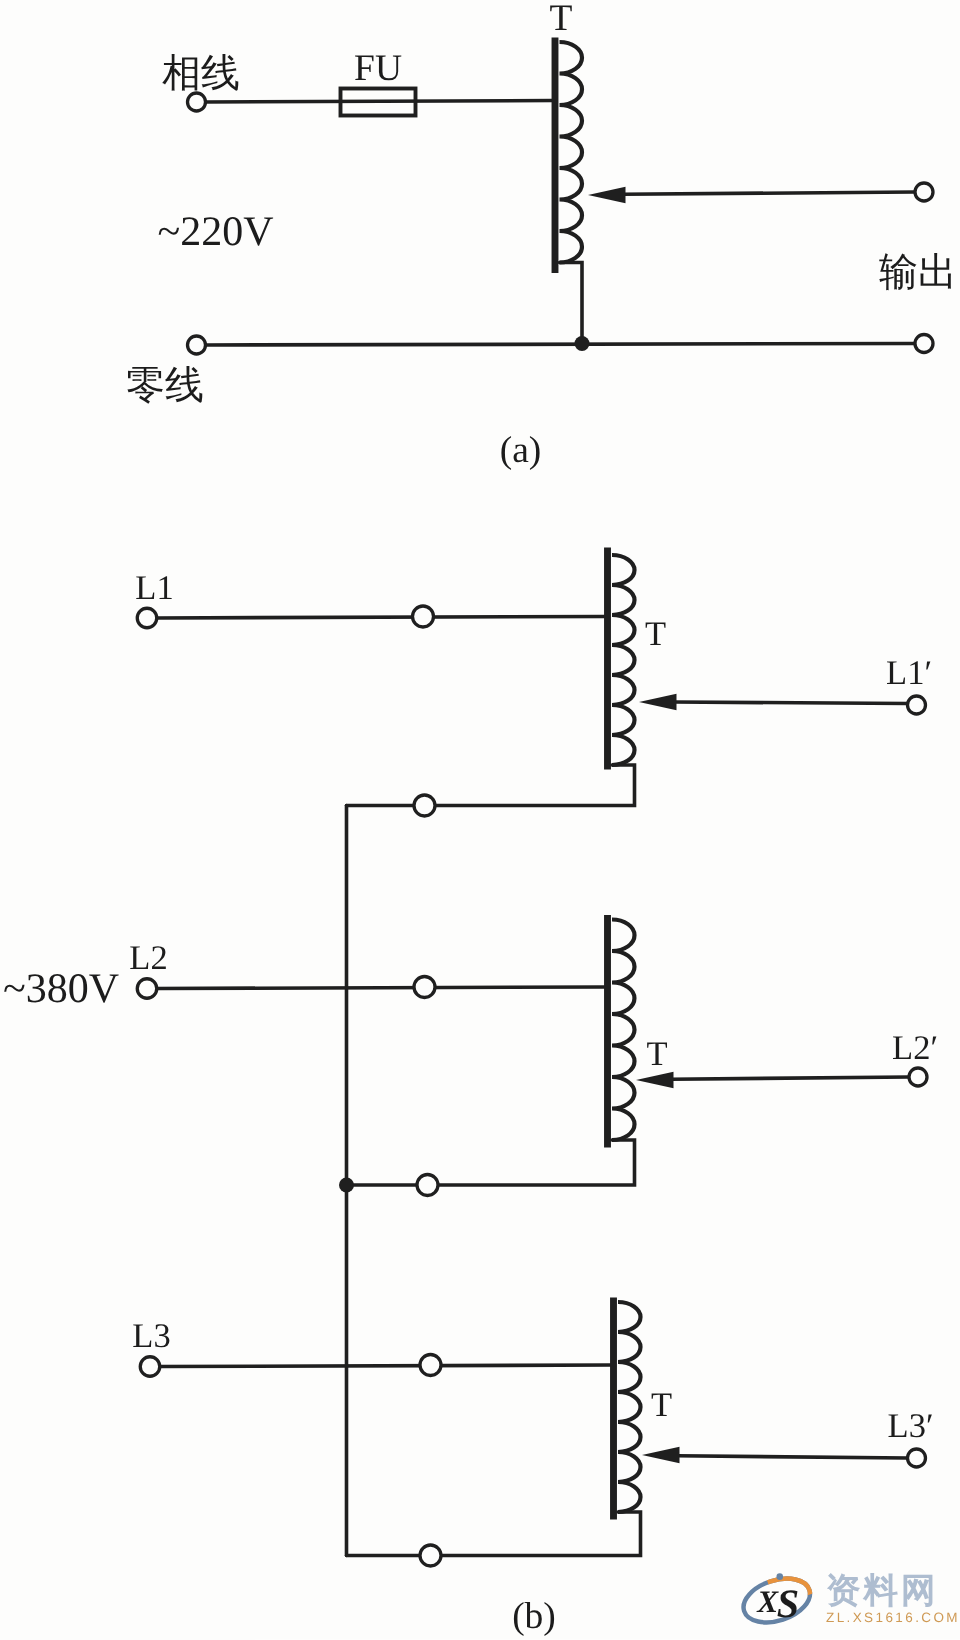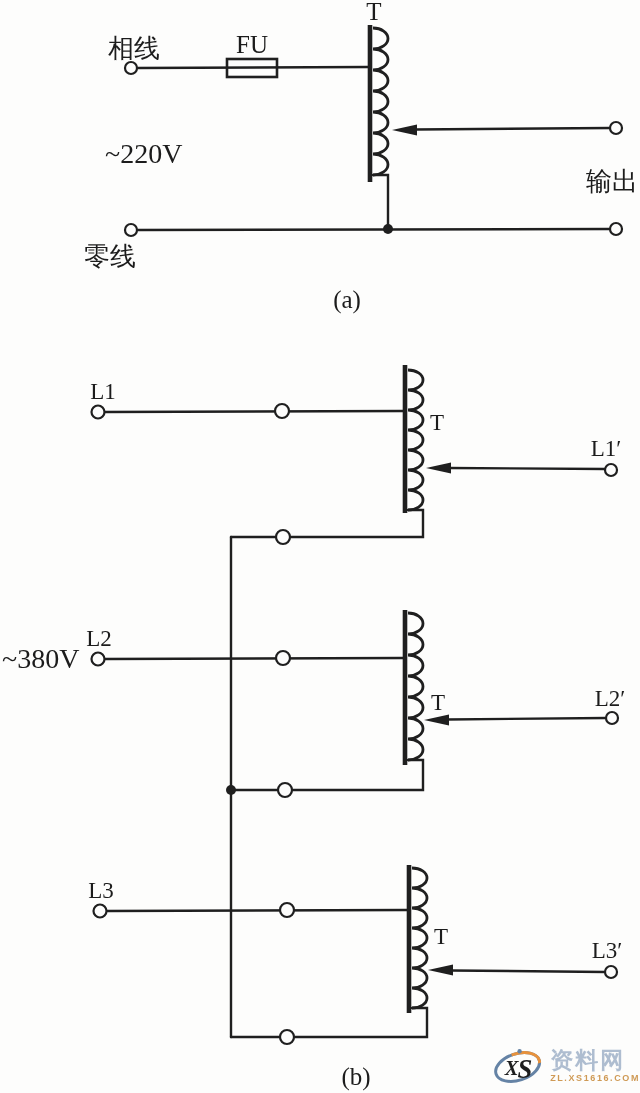--- a/index.html
+++ b/index.html
@@ -24,21 +24,21 @@
   .t-volt{font-size:28px;}
   .t-cap{font-size:25px;}
   .t-small{font-size:23px;}
   .watermark{
     position:absolute;left:492px;top:1040px;width:148px;height:52px;
     display:flex;align-items:center;gap:3px;
     font-family:"Liberation Sans", sans-serif;
   }
   .wm-text{display:flex;flex-direction:column;line-height:1;}
   .wm-name{font-size:23px;font-weight:bold;color:#aebdd0;letter-spacing:2px;}
-  .wm-url{font-size:9px;font-weight:bold;color:#cf9a55;letter-spacing:1.6px;margin-top:2px;}
+  .wm-url{font-size:9px;font-weight:normal;color:#cf9a55;letter-spacing:1.6px;margin-top:2px;}
 </style>
 </head>
 <body>
 
 <div class="page">
 
   <svg class="schematic" width="640" height="1093" viewBox="0 0 640 1093">
 
     <g>
 

